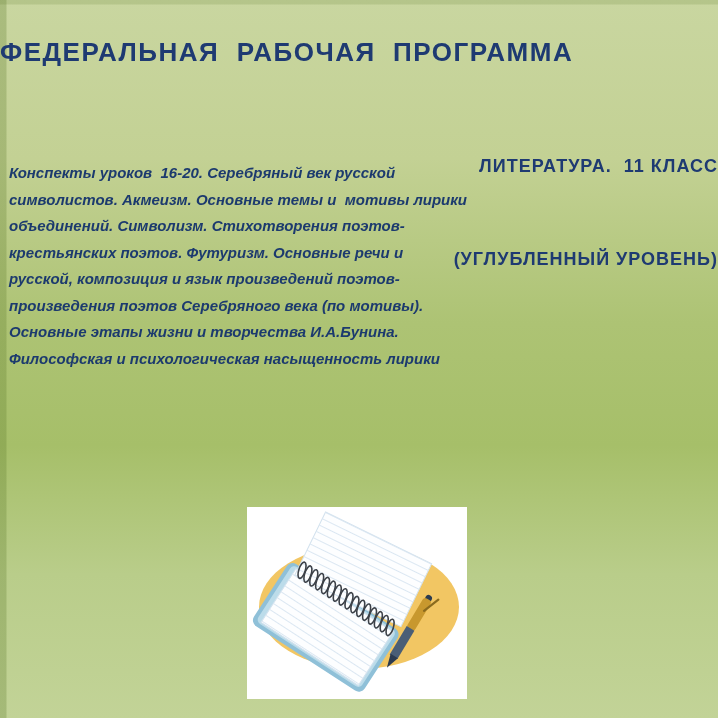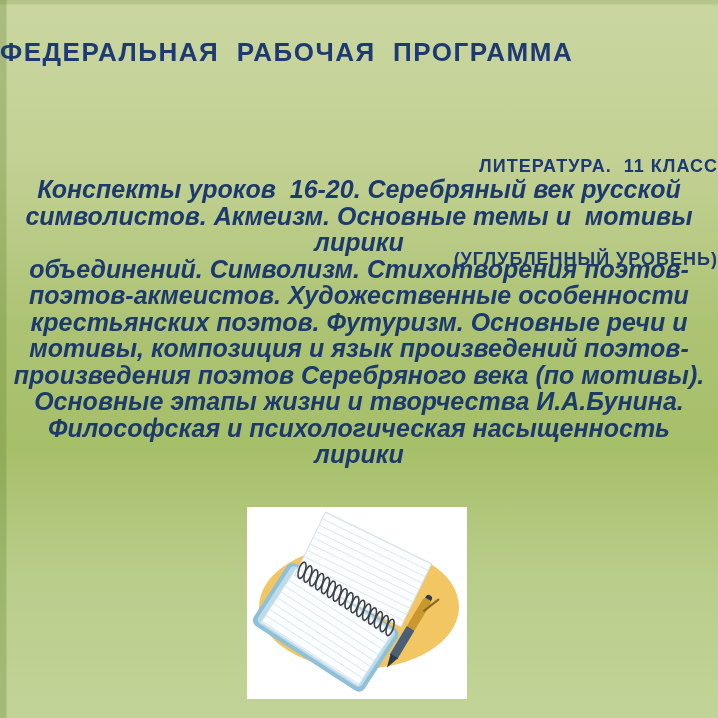--- a/index.html
+++ b/index.html
@@ -26,23 +26,23 @@
     color:var(--title-text,#1e3a72);
     font-size:26px;font-weight:bold;letter-spacing:1.5px;
   }
   .subtitle{
     position:absolute;left:0;top:89px;width:100%;
     text-align:right;white-space:pre-wrap;
     color:var(--title-text,#1e3a72);
     font-size:18px;font-weight:bold;letter-spacing:1px;line-height:31px;
   }
   .body-text{
-    position:absolute;left:9px;top:176px;width:700px;
-    text-align:center;color:var(--body-text,#1c3a6e);
-    font-size:25px;font-weight:bold;font-style:italic;line-height:26.5px;
+    position:absolute;left:9px;top:160px;width:700px;
+    color:var(--body-text,#1c3a6e);
+    font-size:15px;font-weight:bold;font-style:italic;line-height:26.5px;
   }
   .body-text .line{white-space:pre-wrap;}
   .image-box{
     position:absolute;left:247px;top:507px;width:220px;height:192px;
     background:var(--image-bg,#ffffff);
   }
   .image-box svg{display:block;width:220px;height:192px;}
   .oval{fill:var(--ellipse,#f2c663);}
   .cover{fill:var(--notebook-cover,#8fc0d8);}
   .cover-inner{fill:#bcdcea;}
@@ -61,23 +61,22 @@
 
   <div class="subtitle">
     <div>ЛИТЕРАТУРА.  11 КЛАСС</div>
     <div>(УГЛУБЛЕННЫЙ УРОВЕНЬ)</div>
   </div>
 
   <div class="body-text">
     <div class="line">Конспекты уроков  16-20. Серебряный век русской</div>
     <div class="line">символистов. Акмеизм. Основные темы и  мотивы лирики</div>
     <div class="line">объединений. Символизм. Стихотворения поэтов-</div>
-    <div class="line">поэтов-акмеистов. Художественные особенности</div>
     <div class="line">крестьянских поэтов. Футуризм. Основные речи и</div>
-    <div class="line">мотивы, композиция и язык произведений поэтов-</div>
+    <div class="line">русской, композиция и язык произведений поэтов-</div>
     <div class="line">произведения поэтов Серебряного века (по мотивы).</div>
     <div class="line">Основные этапы жизни и творчества И.А.Бунина.</div>
     <div class="line">Философская и психологическая насыщенность лирики</div>
   </div>
 
   <div class="image-box">
     <svg viewBox="0 0 220 192" aria-hidden="true">
       <defs>
         <pattern id="ruled" width="8" height="7" patternUnits="userSpaceOnUse">
           <path d="M0 3.5 H8" stroke="#dbe7f2" stroke-width="1" fill="none"></path>

